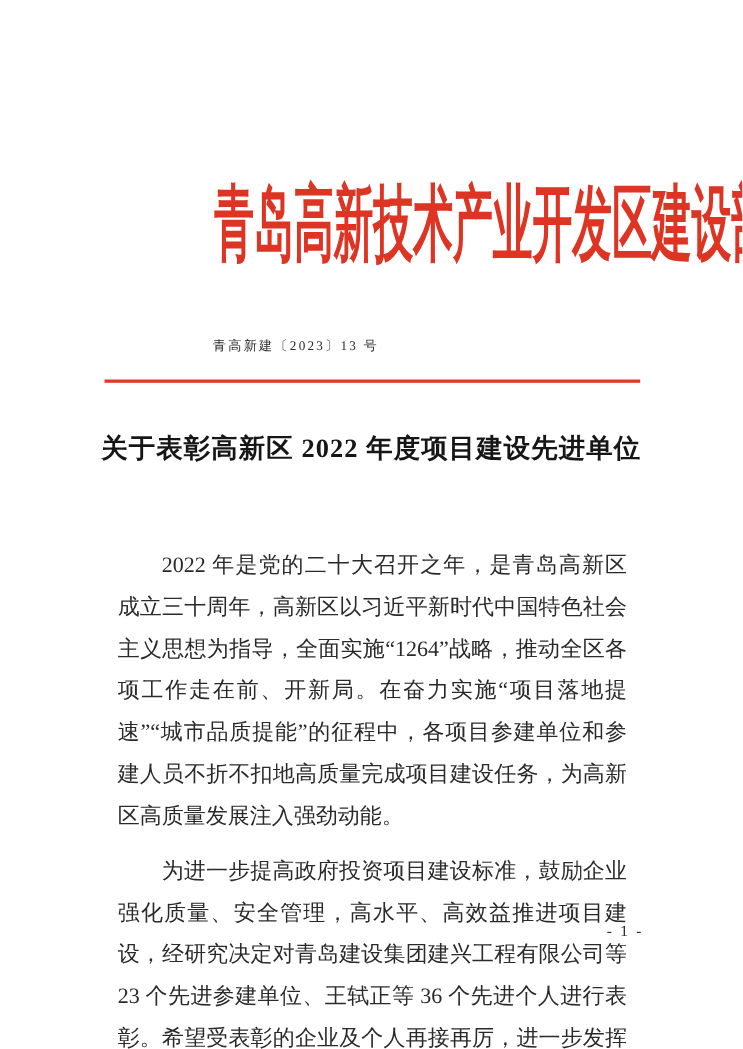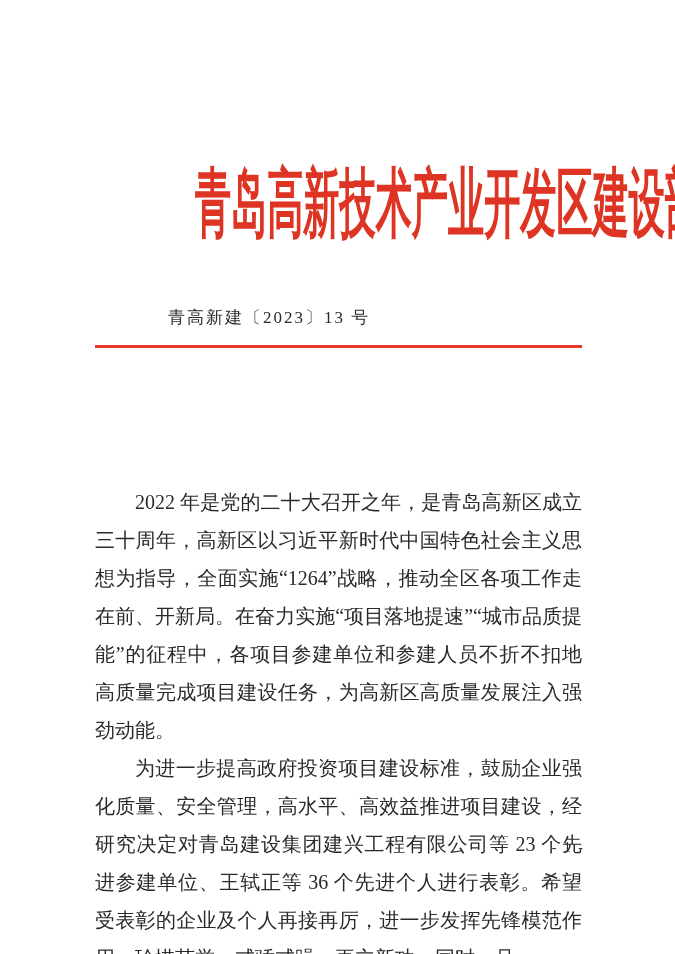--- a/index.html
+++ b/index.html
@@ -33,21 +33,21 @@
     transform-origin: center top;
     letter-spacing: 0px;
   }
   
   .doc-number {
     position: absolute;
     top: 306px;
     left: 0;
     width: 538px;
     text-align: center;
-    font-size: 17px;
+    font-size: 12px;
     letter-spacing: 2px;
     color: #2b2b2b;
   }
   
   .red-line {
     position: absolute;
     top: 345px;
     left: 95px;
     width: 487px;
     height: 3px;
@@ -71,21 +71,21 @@
     position: absolute;
     top: 483px;
     left: 95px;
     width: 487px;
     font-size: 20px;
     line-height: 38px;
     color: #2a2a2a;
     text-align: justify;
   }
   .body-text p {
-    margin: 0;
+    margin: 12px;
     padding: 0;
     text-indent: 2em;
   }
   
   .page-footer {
     position: absolute;
     top: 840px;
     left: 0;
     width: 585px;
     text-align: right;
@@ -101,20 +101,21 @@
 
   <div class="red-header">
     <span class="stretch">青岛高新技术产业开发区建设部</span>
   </div>
 
   <div class="doc-number">青高新建〔2023〕13 号</div>
 
   <div class="red-line"></div>
 
   <div class="doc-title">
+    <div>关于表彰高新区 2022 年度项目建设先进单位</div>
   </div>
 
   <div class="body-text">
     <p>2022 年是党的二十大召开之年，是青岛高新区成立三十周年，高新区以习近平新时代中国特色社会主义思想为指导，全面实施“1264”战略，推动全区各项工作走在前、开新局。在奋力实施“项目落地提速”“城市品质提能”的征程中，各项目参建单位和参建人员不折不扣地高质量完成项目建设任务，为高新区高质量发展注入强劲动能。</p>
     <p>为进一步提高政府投资项目建设标准，鼓励企业强化质量、安全管理，高水平、高效益推进项目建设，经研究决定对青岛建设集团建兴工程有限公司等 23 个先进参建单位、王轼正等 36 个先进个人进行表彰。希望受表彰的企业及个人再接再厉，进一步发挥先锋模范作用，珍惜荣誉、戒骄戒躁、再立新功。同时，号</p>
   </div>
 
   <div class="page-footer">- 1 -</div>
 
 </div>

